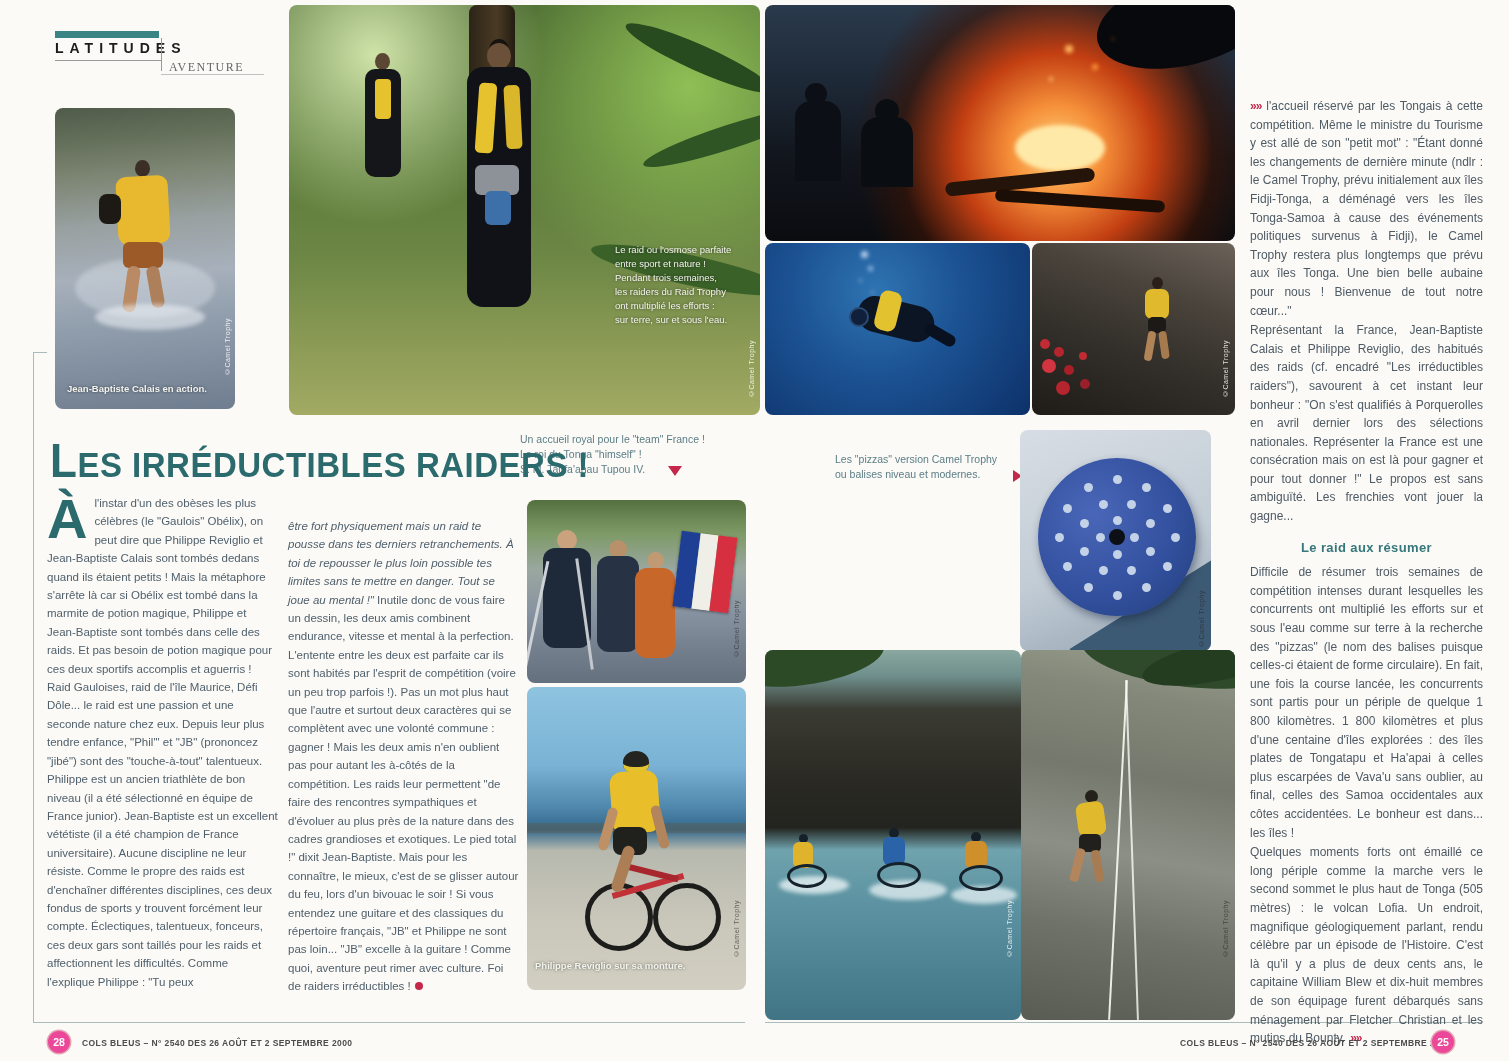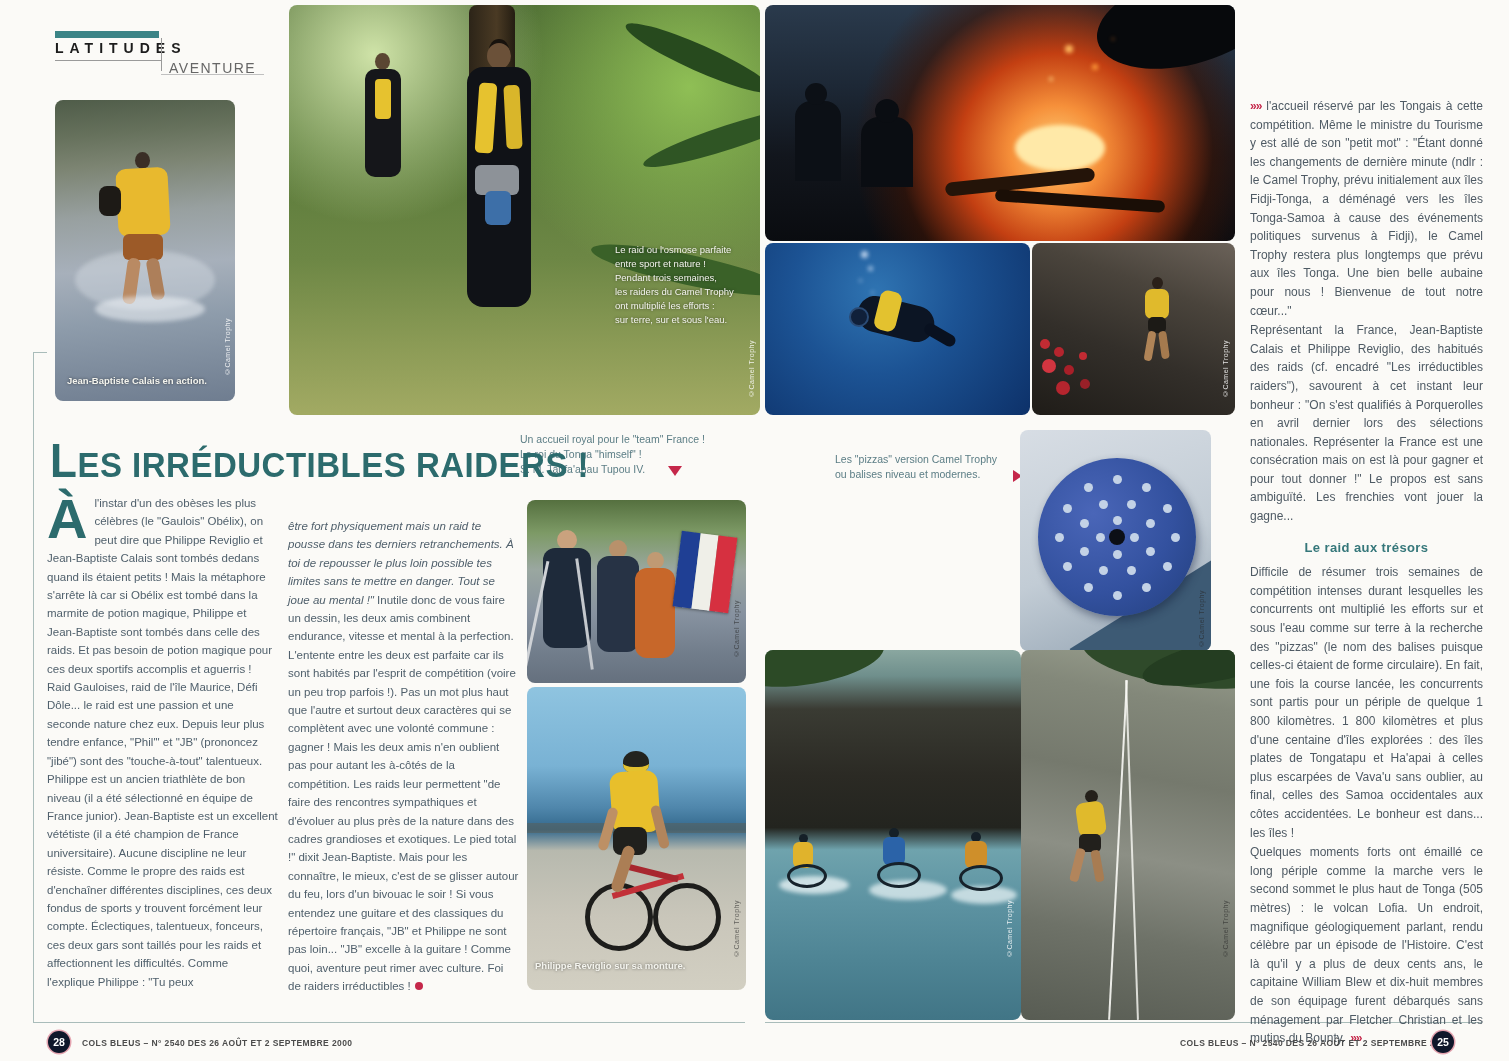--- a/index.html
+++ b/index.html
@@ -9,21 +9,21 @@
   .photo{position:absolute;overflow:hidden;border-radius:8px;}
   .credit{position:absolute;writing-mode:vertical-rl;transform:rotate(180deg);font-size:7px;letter-spacing:0.5px;}
   .credit.light{color:rgba(255,255,255,0.85);}
   .credit.dark{color:rgba(40,40,40,0.65);}
 
   
   #tealbar{left:55px;top:31px;width:104px;height:7px;background:#3b8486;}
   #section-name{left:55px;top:40px;font-size:14px;font-weight:bold;letter-spacing:6px;color:#1c1c1c;}
   #hdr-line-v{left:161px;top:38px;width:1px;height:33px;background:#9a9a9a;}
   #hdr-line-h1{left:55px;top:60px;width:106px;height:1px;background:#9a9a9a;}
-  #category-name{left:169px;top:60px;font-size:14px;letter-spacing:1.5px;color:#666;}
+  #category-name{left:169px;top:60px;font-size:12px;letter-spacing:1.5px;color:#666;font-family:Liberation Serif, serif;}
   #hdr-line-h2{left:161px;top:74px;width:103px;height:1px;background:#c0c0c0;}
 
   
   .frame{background:#a9bcba;}
 
   
   #article-title{left:50px;top:434px;font-size:33px;font-weight:800;color:#2c6b6d;letter-spacing:0.5px;
                  transform:scale(1,1.08);transform-origin:left top;white-space:nowrap;}
   #article-title::first-letter{font-size:44px;}
   .bodycol{position:absolute;width:231px;font-size:11.5px;line-height:18.4px;color:#50606c;text-align:left;}
@@ -38,21 +38,21 @@
   .tri-right{position:absolute;width:0;height:0;border-top:6px solid transparent;border-bottom:6px solid transparent;border-left:9px solid #c5274a;}
 
   
   #right-col{left:1250px;top:97px;width:233px;font-size:12px;line-height:18.6px;color:#4e5a64;text-align:justify;}
   #right-col p{margin:0 0 1px 0;}
   .marker{color:#c5274a;font-weight:bold;letter-spacing:-1px;margin-right:5px;}
   .marker.end{margin:0 0 0 5px;}
   #subhead{font-size:13px;font-weight:bold;color:#35777a;text-align:center;letter-spacing:0.4px;margin:13px 0 6px 0;}
 
   
-  .pagenum{position:absolute;width:22px;height:22px;border-radius:50%;background:#0f172a;color:#fff;
+  .pagenum{position:absolute;width:22px;height:22px;border-radius:50%;background:#ec4899;color:#fff;
            font-size:10.5px;font-weight:bold;display:flex;align-items:center;justify-content:center;box-shadow:0 0 0 1.5px #e4a4b0;}
   .footer-text{position:absolute;font-size:8.5px;font-weight:bold;letter-spacing:0.4px;color:#4c4c4c;}
 
   
   #pizza-dots{position:absolute;left:75px;top:75px;width:9px;height:9px;border-radius:50%;background:transparent;
     box-shadow:58px 0 0 0 #c3d2e6,50px 29px 0 0 #c3d2e6,29px 50px 0 0 #c3d2e6,0 58px 0 0 #c3d2e6,
     -29px 50px 0 0 #c3d2e6,-50px 29px 0 0 #c3d2e6,-58px 0 0 0 #c3d2e6,-50px -29px 0 0 #c3d2e6,
     -29px -50px 0 0 #c3d2e6,0 -58px 0 0 #c3d2e6,29px -50px 0 0 #c3d2e6,50px -29px 0 0 #c3d2e6,
     33px 14px 0 0 #c3d2e6,14px 33px 0 0 #c3d2e6,-14px 33px 0 0 #c3d2e6,-33px 14px 0 0 #c3d2e6,
     -33px -14px 0 0 #c3d2e6,-14px -33px 0 0 #c3d2e6,14px -33px 0 0 #c3d2e6,33px -14px 0 0 #c3d2e6,
@@ -69,21 +69,21 @@
   <div class="abs" id="hdr-line-h1"></div>
   <div class="abs" id="hdr-line-v"></div>
   <div class="abs" id="category-name">AVENTURE</div>
   <div class="abs" id="hdr-line-h2"></div>
 
   <div class="abs frame" style="left:33px;top:352px;width:1px;height:670px;"></div>
   <div class="abs frame" style="left:33px;top:352px;width:14px;height:1px;"></div>
   <div class="abs frame" style="left:33px;top:1022px;width:712px;height:1px;"></div>
   <div class="abs frame" style="left:765px;top:1022px;width:717px;height:1px;"></div>
 
-  <div class="photo" style="left:55px;top:100px;width:180px;height:301px;
+  <div class="photo" style="left:55px;top:108px;width:180px;height:301px;
        background:linear-gradient(175deg,#4f5c49 0%,#66715c 12%,#7c8472 22%,#98a0a0 38%,#a7b0bb 55%,#8e9cab 72%,#6f7d90 100%);">
     <div class="abs blur" style="left:20px;top:150px;width:140px;height:60px;background:rgba(230,235,240,0.35);border-radius:50%;"></div>
     <div class="abs" style="left:80px;top:52px;width:15px;height:17px;border-radius:50%;background:#3a2e26;"></div>
     <div class="abs" style="left:62px;top:68px;width:52px;height:68px;border-radius:10px;background:#e8b92e;transform:rotate(-3deg);"></div>
     <div class="abs" style="left:44px;top:86px;width:22px;height:30px;border-radius:8px;background:#1d1a16;"></div>
     <div class="abs" style="left:68px;top:134px;width:40px;height:26px;border-radius:6px;background:#9c5a28;"></div>
     <div class="abs" style="left:70px;top:158px;width:13px;height:46px;border-radius:6px;background:#b98a63;transform:rotate(8deg);"></div>
     <div class="abs" style="left:94px;top:158px;width:13px;height:42px;border-radius:6px;background:#ad7f5a;transform:rotate(-10deg);"></div>
     <div class="abs blur" style="left:40px;top:196px;width:110px;height:26px;background:rgba(240,244,248,0.55);border-radius:50%;"></div>
     <div class="capt-overlay" style="left:12px;top:274px;font-weight:bold;">Jean-Baptiste Calais en action.</div>
@@ -107,21 +107,21 @@
     <div class="abs" style="left:178px;top:62px;width:64px;height:240px;border-radius:16px;background:#101217;"></div>
     <div class="abs" style="left:188px;top:78px;width:18px;height:70px;border-radius:5px;background:#e6c22f;transform:rotate(4deg);"></div>
     <div class="abs" style="left:216px;top:80px;width:16px;height:64px;border-radius:5px;background:#d9b62a;transform:rotate(-3deg);"></div>
     <div class="abs" style="left:186px;top:160px;width:44px;height:30px;border-radius:6px;background:#8d9298;"></div>
     <div class="abs" style="left:196px;top:186px;width:26px;height:34px;border-radius:6px;background:#3d6fa8;"></div>
 
     <div class="capt-overlay" style="left:326px;top:238px;">
       <div>Le raid ou l'osmose parfaite</div>
       <div>entre sport et nature !</div>
       <div>Pendant trois semaines,</div>
-      <div>les raiders du Camel Trophy</div>
+      <div>les raiders du Raid Trophy</div>
       <div>ont multiplié les efforts :</div>
       <div>sur terre, sur et sous l'eau.</div>
     </div>
   </div>
   <div class="credit light" style="left:748px;top:340px;">©Camel Trophy</div>
 
   <div class="photo" style="left:765px;top:5px;width:470px;height:236px;
        background:radial-gradient(circle at 62% 62%,#ffd27a 0%,#f6903a 14%,#c33f12 30%,rgba(60,20,5,0.6) 48%,rgba(20,20,28,0) 62%),
                   linear-gradient(180deg,#2a3a4c 0%,#1d2836 34%,#12161d 64%,#0a0c10 100%);">
     <div class="abs blur" style="left:250px;top:120px;width:90px;height:46px;background:#ffe9a8;border-radius:50%;"></div>
@@ -254,21 +254,21 @@
     <div class="abs" style="left:56px;top:152px;width:28px;height:34px;border-radius:8px;background:#e0ba2c;transform:rotate(-8deg);"></div>
     <div class="abs" style="left:58px;top:184px;width:22px;height:18px;border-radius:5px;background:#22201c;"></div>
     <div class="abs" style="left:52px;top:198px;width:9px;height:34px;border-radius:4px;background:#b2855c;transform:rotate(14deg);"></div>
     <div class="abs" style="left:72px;top:200px;width:9px;height:32px;border-radius:4px;background:#a87c52;transform:rotate(-10deg);"></div>
   </div>
   <div class="credit dark" style="left:1222px;top:900px;">©Camel Trophy</div>
 
   <div class="abs" id="right-col">
     <p><span class="marker">»»</span><span>l'accueil réservé par les Tongais à cette compétition. Même le ministre du Tourisme y est allé de son "petit mot" : "Étant donné les changements de dernière minute (ndlr : le Camel Trophy, prévu initialement aux îles Fidji-Tonga, a déménagé vers les îles Tonga-Samoa à cause des événements politiques survenus à Fidji), le Camel Trophy restera plus longtemps que prévu aux îles Tonga. Une bien belle aubaine pour nous ! Bienvenue de tout notre cœur..."</span></p>
     <p><span>Représentant la France, Jean-Baptiste Calais et Philippe Reviglio, des habitués des raids (cf. encadré "Les irréductibles raiders"), savourent à cet instant leur bonheur : "On s'est qualifiés à Porquerolles en avril dernier lors des sélections nationales. Représenter la France est une consécration mais on est là pour gagner et pour tout donner !" Le propos est sans ambiguïté. Les frenchies vont jouer la gagne...</span></p>
-    <div id="subhead">Le raid aux trésors</div>
+    <div id="subhead">Le raid aux résumer</div>
     <p><span>Difficile de résumer trois semaines de compétition intenses durant lesquelles les concurrents ont multiplié les efforts sur et sous l'eau comme sur terre à la recherche des "pizzas" (le nom des balises puisque celles-ci étaient de forme circulaire). En fait, une fois la course lancée, les concurrents sont partis pour un périple de quelque 1 800 kilomètres. 1 800 kilomètres et plus d'une centaine d'îles explorées : des îles plates de Tongatapu et Ha'apai à celles plus escarpées de Vava'u sans oublier, au final, celles des Samoa occidentales aux côtes accidentées. Le bonheur est dans... les îles !</span></p>
     <p><span>Quelques moments forts ont émaillé ce long périple comme la marche vers le second sommet le plus haut de Tonga (505 mètres) : le volcan Lofia. Un endroit, magnifique géologiquement parlant, rendu célèbre par un épisode de l'Histoire. C'est là qu'il y a plus de deux cents ans, le capitaine William Blew et dix-huit membres de son équipage furent débarqués sans ménagement par Fletcher Christian et les mutins du Bounty.</span><span class="marker end">»»</span></p>
   </div>
 
   <div class="pagenum" style="left:48px;top:1031px;">28</div>
   <div class="footer-text" style="left:82px;top:1038px;">COLS BLEUS – N° 2540 DES 26 AOÛT ET 2 SEPTEMBRE 2000</div>
   <div class="footer-text" style="left:1180px;top:1038px;">COLS BLEUS – N° 2540 DES 26 AOÛT ET 2 SEPTEMBRE 2000</div>
   <div class="pagenum" style="left:1432px;top:1031px;">25</div>
 
 </div>

